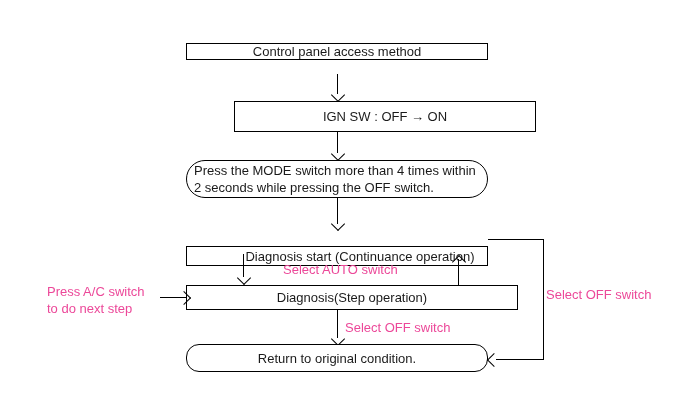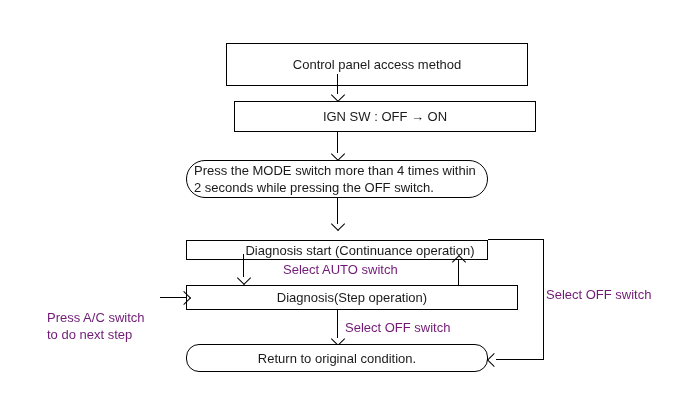--- a/index.html
+++ b/index.html
@@ -34,24 +34,24 @@
     white-space: pre-line;
     text-align: center;
   }
   .box.left-text {
     justify-content: flex-start;
     text-align: left;
     padding-left: 7px;
     padding-right: 5px;
     border-radius: 19px;
   }
-  #box-control-panel { left: 186px; top: 43px;  width: 302px; height: 43px; margin-left: 40px; }
+  #box-control-panel { left: 186px; top: 43px;  width: 302px; height: 17px; }
   #box-ign-sw        { left: 186px; top: 101px; width: 302px; height: 31px; margin-left: 48px; }
   #box-mode-switch   { left: 186px; top: 160px; width: 302px; height: 38px; }
-  #box-diagnosis-start { left: 186px; top: 240px; width: 302px; height: 20px; padding-left: 46px; }
+  #box-diagnosis-start { left: 186px; top: 246px; width: 302px; height: 20px; padding-left: 46px; }
   #box-diagnosis-step  { left: 186px; top: 285px; width: 332px; height: 25px; }
   #box-return-original { left: 186px; top: 344px; width: 302px; height: 28px; border-radius: 13px; }
 
   
   .vline {
     position: absolute;
     width: 1px;
     background: #000000;
   }
   .hline {
@@ -70,27 +70,27 @@
   .arrow-down  { transform: rotate(45deg); }
   .arrow-up    { transform: rotate(-135deg); }
   .arrow-right { transform: rotate(-45deg); }
   .arrow-left  { transform: rotate(135deg); }
 
   
   .edge-label {
     position: absolute;
     font-size: 13px;
     line-height: 17px;
-    color: #701a75;
+    color: #ec4899;
     white-space: pre-line;
   }
   #label-select-auto      { left: 283px; top: 261px; }
   #label-select-off-down  { left: 345px; top: 319px; }
   #label-select-off-right { left: 546px; top: 286px; }
-  #note-ac-switch         { left: 47px;  top: 283px; margin-top: 26px; }
+  #note-ac-switch         { left: 47px;  top: 283px; }
 </style>
 </head>
 <body>
 
 <div id="canvas">
 
   <div class="box" id="box-control-panel">Control panel access method</div>
 
   <div class="vline" style="left:337px; top:74px; height:20px;"></div>
   <div class="arrow-head arrow-down" style="left:333px; top:90px;"></div>

